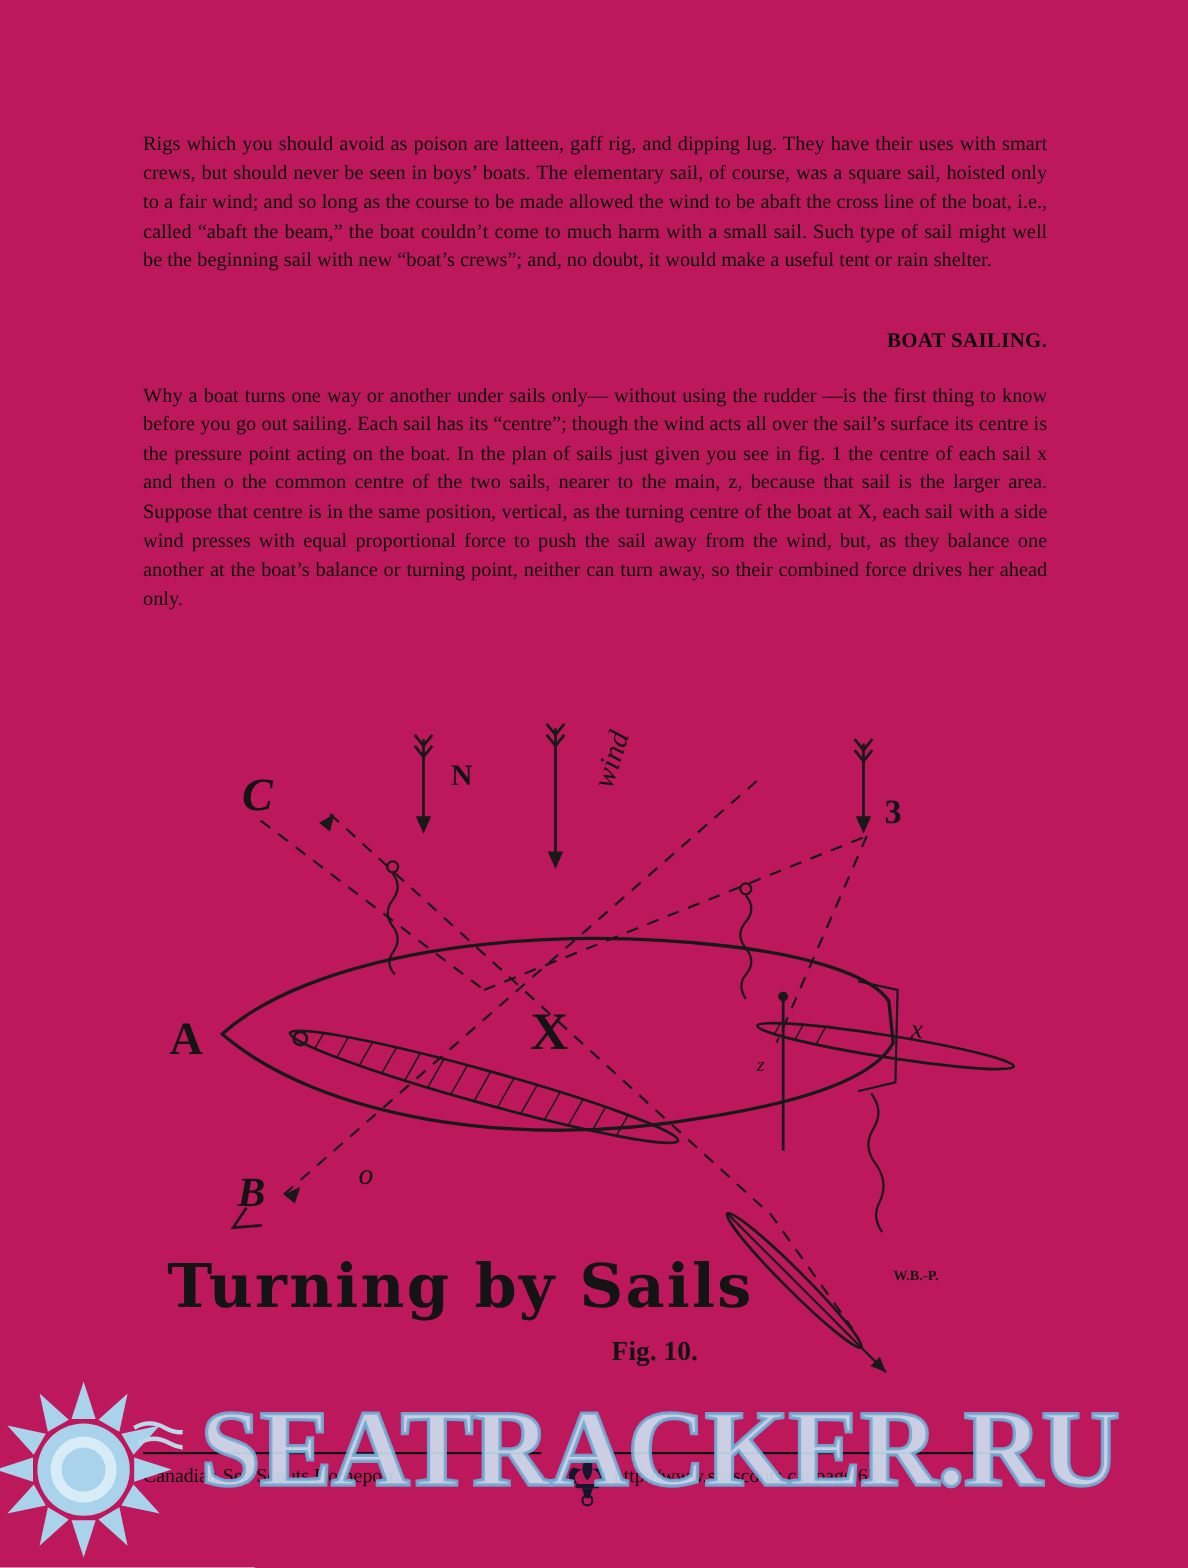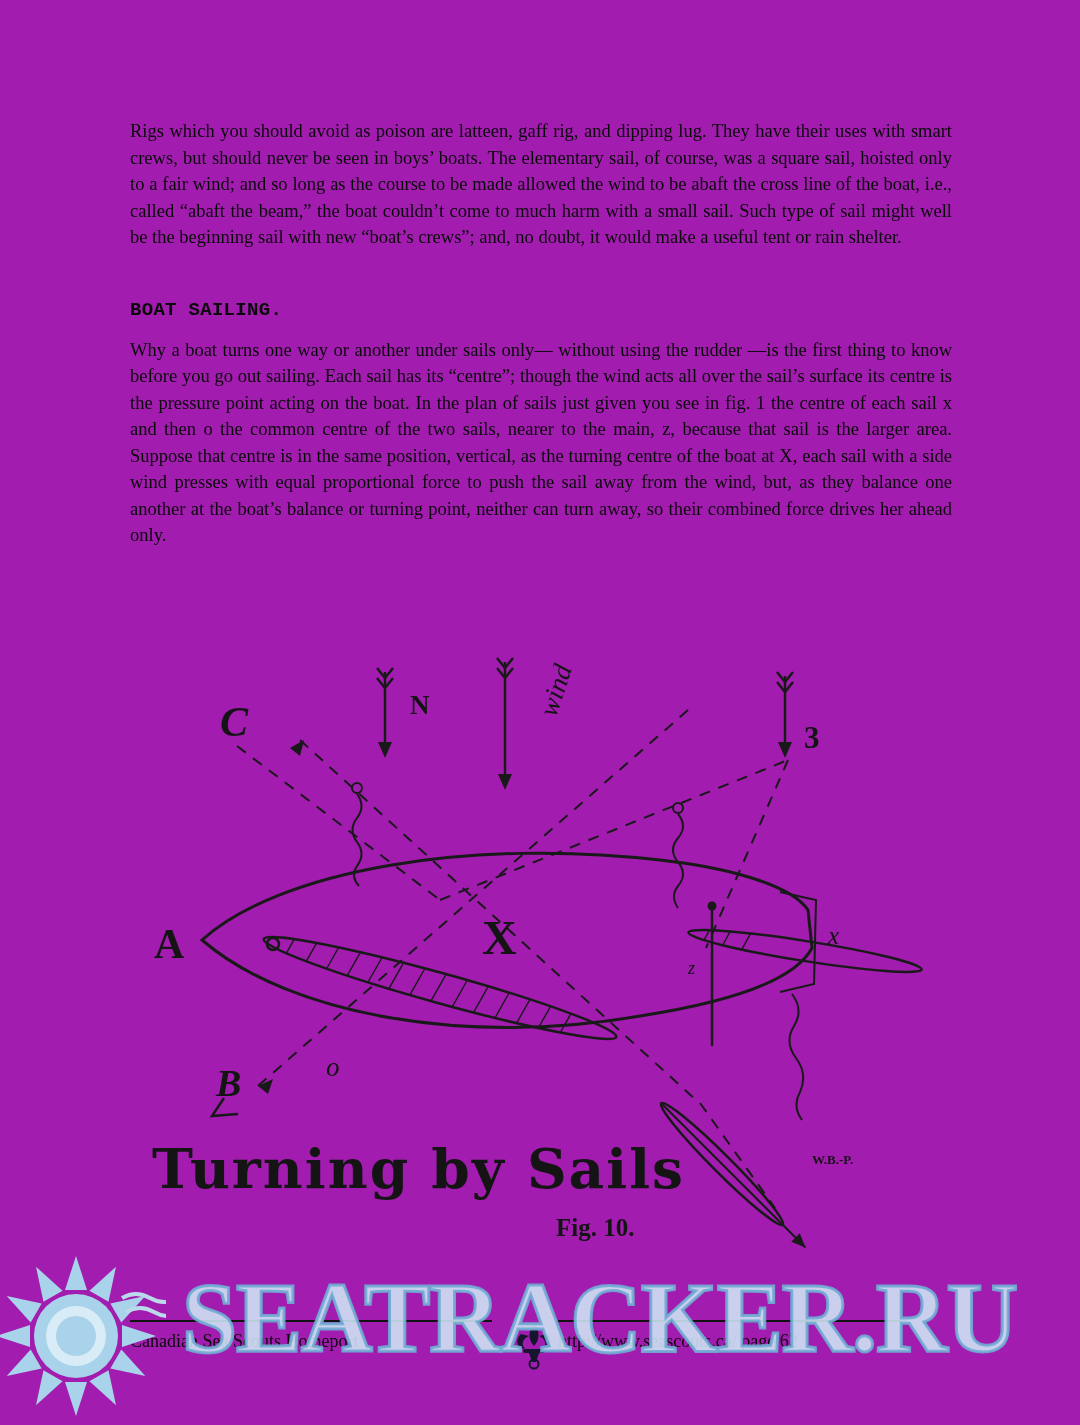--- a/index.html
+++ b/index.html
@@ -1,27 +1,27 @@
 <!DOCTYPE html>
 <html><head>
 <meta charset="utf-8">
 <style>
   html,body { margin:0; padding:0; background:#e8e8e8; }
   .page {
     position:relative; width:1080px; height:1425px; margin:0 auto;
-    background:#a21caf; overflow:hidden;
+    background:#be185d; overflow:hidden;
     font-family:"Liberation Serif", serif; color:#0a0a0a;
   }
   .content { position:absolute; left:130px; top:118px; width:822px; }
   .content p {
     margin:0; font-size:18.5px; line-height:26.5px; text-align:justify;
   }
   .section-heading {
-    margin:48px 0 16px 0; text-align:left;
-    font-family:Liberation Mono, monospace; font-weight:bold; font-size:19px;
+    margin:48px 0 26px 0; text-align:right;
+    font-family:Liberation Serif, serif; font-weight:bold; font-size:19px;
     letter-spacing:0.3px;
   }
   .figure-wrap { position:absolute; left:140px; top:648px; width:820px; height:608px; }
   .figure-wrap svg { display:block; }
   svg text { fill:#141414; }
   .ink { stroke:#191919; fill:none; }
 
   
   .footer { position:absolute; left:130px; top:1320px; width:822px; z-index:1; }
   .f-left {

